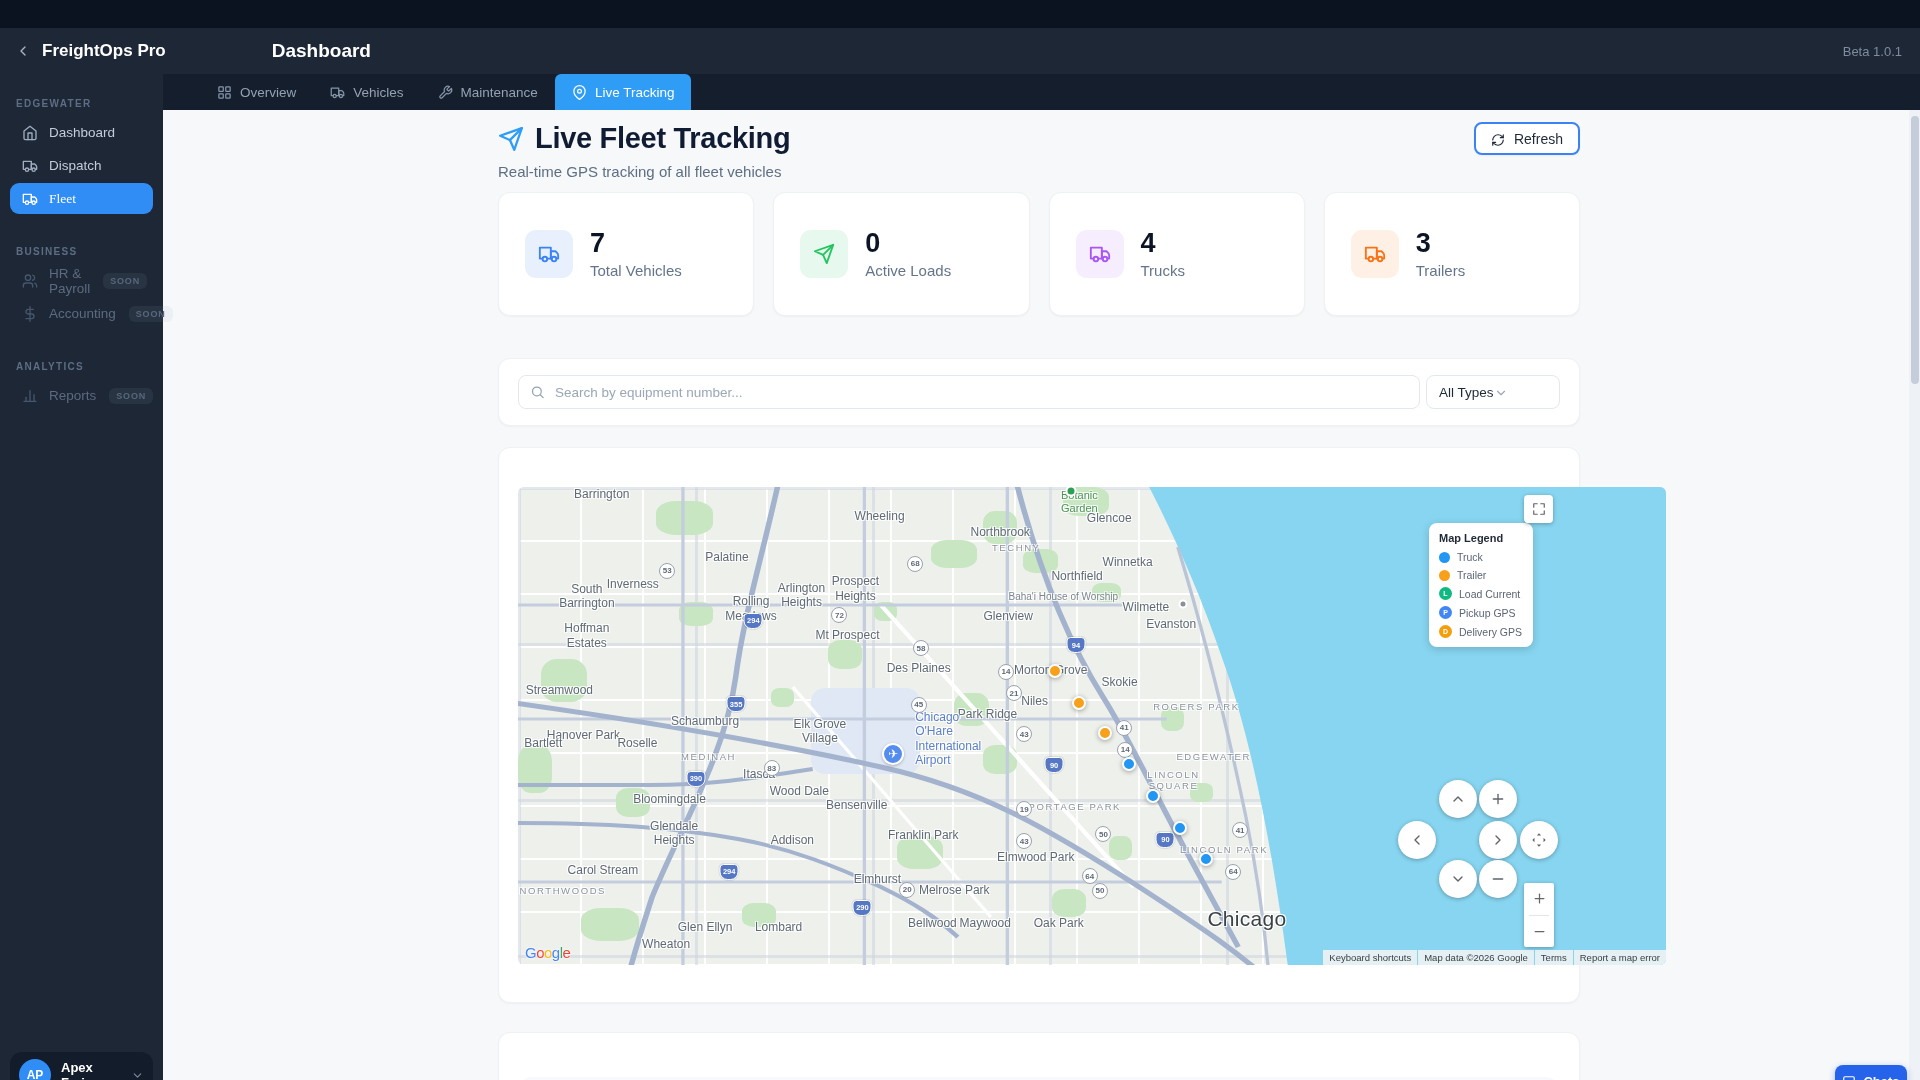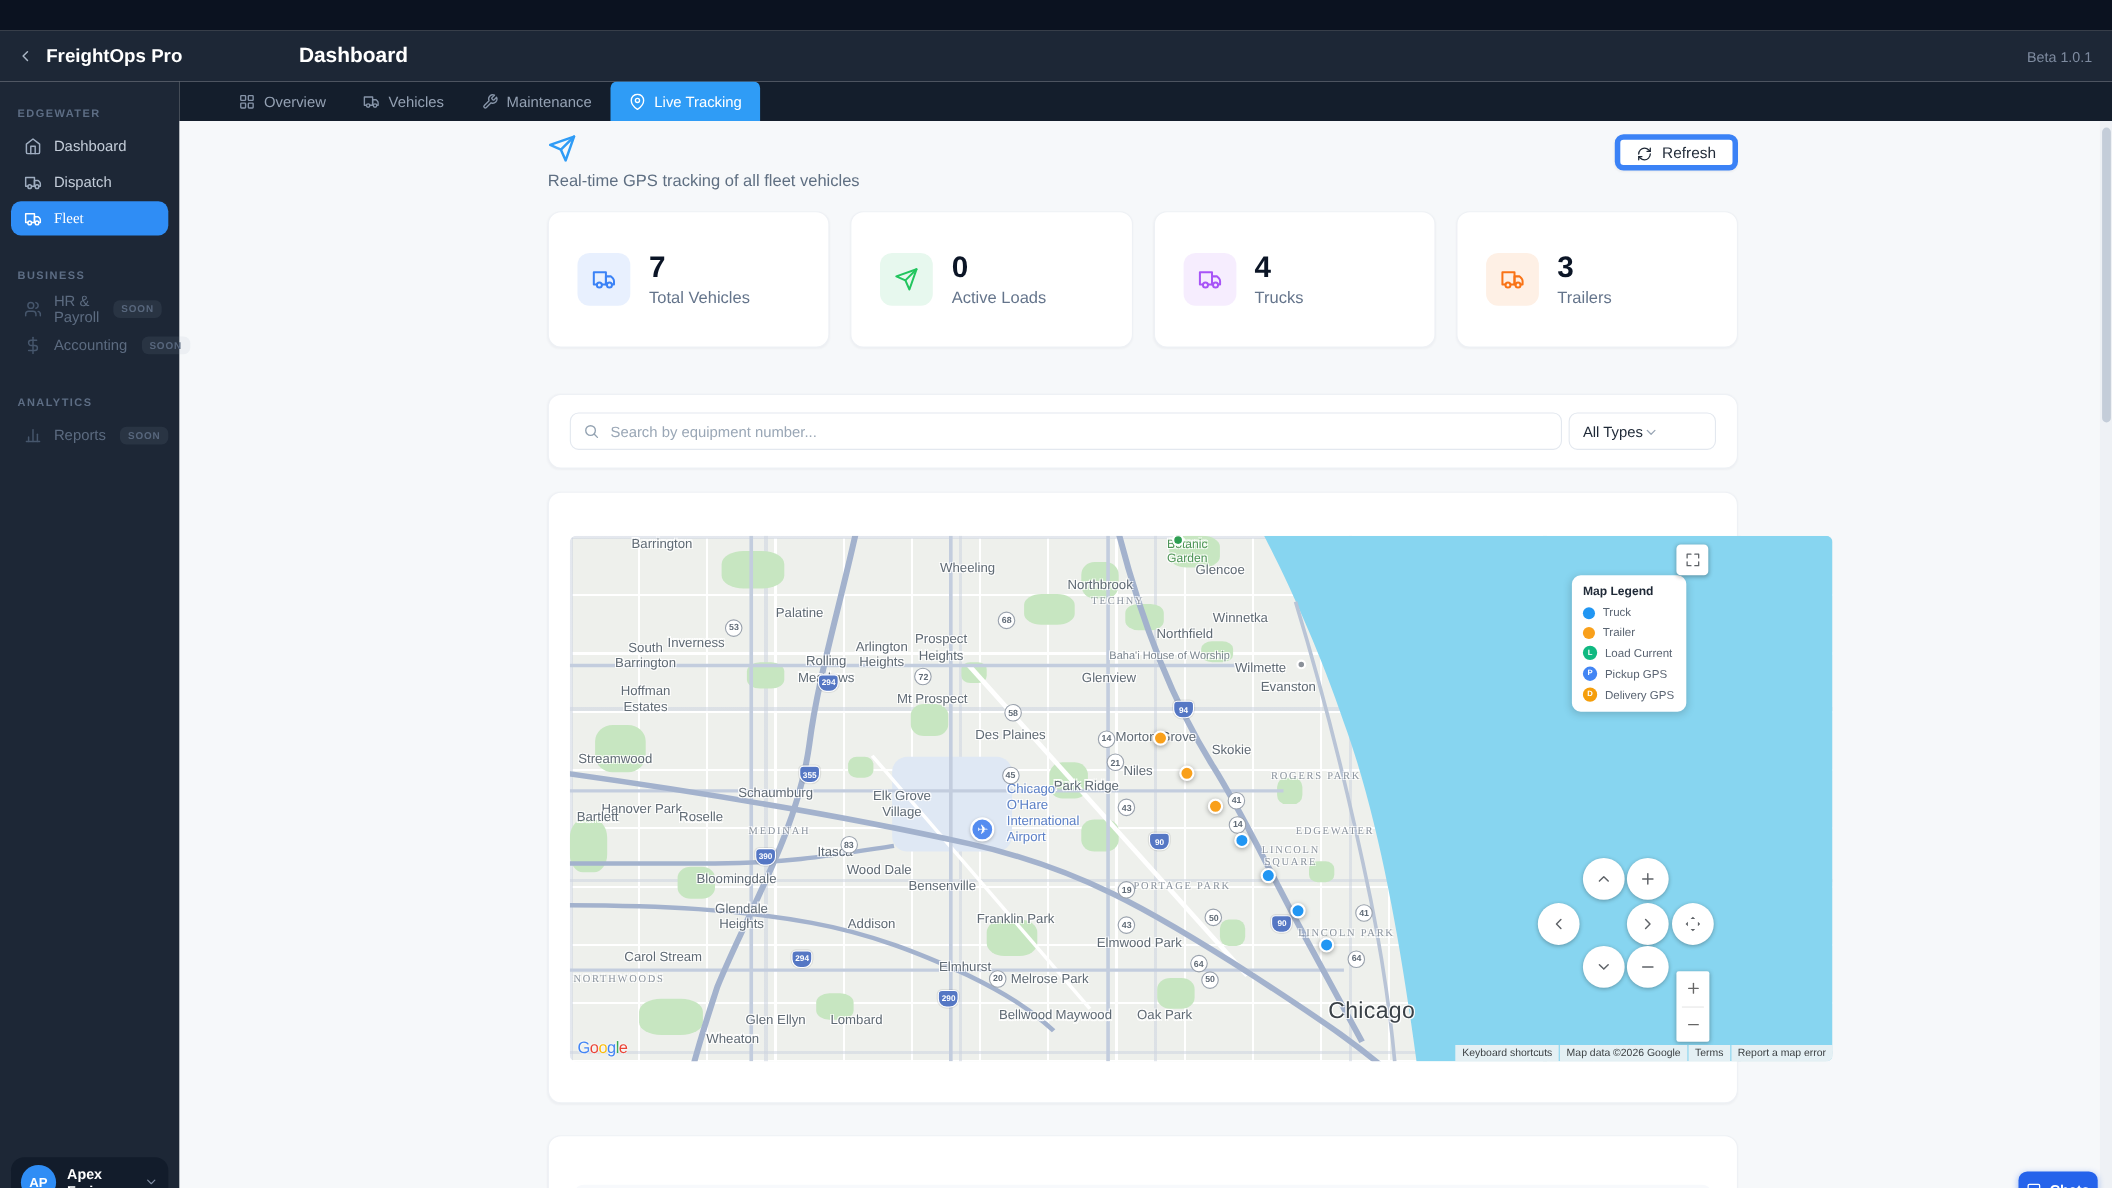--- a/index.html
+++ b/index.html
@@ -50,21 +50,21 @@
 
   
   .content{position:absolute;left:163px;top:82px;right:0;bottom:0;background:#f6f8fa;overflow:hidden;}
   .page{position:absolute;left:335px;top:0;width:1082px;}
   .page-head{position:relative;padding-top:12px;height:78px;}
   .h1row{display:flex;align-items:center;gap:11px;}
   .h1row .ic{color:#2f9cf6;}
   .h1{font-size:29px;font-weight:700;color:#101c33;letter-spacing:-.3px;}
   .subtitle{margin-top:8px;font-size:15px;color:#5f6f82;}
   .refresh-btn{position:absolute;right:0;top:12px;height:33px;display:flex;align-items:center;gap:9px;
-               padding:0 15px;background:#fff;border:5px solid #3b82f6;border-radius:8px;font-size:14px;
+               padding:0 15px;background:#fff;border:2px solid #3b82f6;border-radius:8px;font-size:14px;
                color:#1f2937;font-weight:500;cursor:pointer;box-shadow:0 1px 2px rgba(16,24,40,.05);}
 
   .stats{display:flex;gap:19px;margin-top:4px;}
   .stat-card{flex:1;height:124px;background:#fff;border:1px solid #eef1f5;border-radius:12px;
              box-shadow:0 1px 2px rgba(16,24,40,.04);display:flex;align-items:center;padding-left:26px;gap:17px;}
   .stat-tile{width:48px;height:48px;border-radius:11px;display:flex;align-items:center;justify-content:center;}
   .stat-num{font-size:27px;font-weight:700;color:#0b1526;line-height:1.05;}
   .stat-lbl{font-size:15px;color:#64748b;margin-top:4px;}
 
   .search-card{margin-top:42px;height:68px;background:#fff;border:1px solid #eef1f5;border-radius:12px;
@@ -89,21 +89,21 @@
           repeating-linear-gradient(to bottom, rgba(205,212,224,.55) 0 3px, transparent 3px 156px),
           repeating-linear-gradient(to right, #ffffff 0 2px, transparent 2px 62px),
           repeating-linear-gradient(to bottom, #ffffff 0 2px, transparent 2px 53px);}
   .park{position:absolute;background:#c7e6c1;border-radius:35%;}
   .airport-grounds{position:absolute;background:#dfe8f4;border-radius:14px;}
   .roads{position:absolute;left:0;top:0;width:100%;height:100%;}
   .maplbl{position:absolute;transform:translate(-50%,-50%);font-size:12px;color:#5f6a74;white-space:pre;
           text-align:center;line-height:1.2;z-index:3;
           text-shadow:-1px -1px 0 rgba(255,255,255,.9),1px -1px 0 rgba(255,255,255,.9),
                       -1px 1px 0 rgba(255,255,255,.9),1px 1px 0 rgba(255,255,255,.9);}
-  .maplbl.hood{font-size:9.5px;letter-spacing:1.6px;color:#8a939e;font-weight:500;font-family:Liberation Serif, serif;}
+  .maplbl.hood{font-size:9.5px;letter-spacing:1.6px;color:#8a939e;font-weight:500;}
   .maplbl.green{color:#4c9355;font-size:11px;}
   .maplbl.blue{color:#5b80c7;text-align:left;transform:translate(0,-50%);}
   .maplbl.small{font-size:10px;color:#7b858f;}
   .maplbl.big{font-size:21px;color:#3a4147;letter-spacing:.3px;}
   .shield{position:absolute;transform:translate(-50%,-50%);z-index:3;display:flex;align-items:center;
           justify-content:center;font-weight:700;}
   .shield.i{width:19px;height:16px;background:#5577c4;border:1px solid #fff;color:#fff;font-size:7.5px;
             border-radius:4px 4px 8px 8px;box-shadow:0 0 0 1px rgba(0,0,0,.08);}
   .shield.c{width:16px;height:16px;background:#fff;border:1.5px solid #9aa2ad;color:#5f6a76;
             font-size:8px;border-radius:50%;}
@@ -274,20 +274,21 @@
     </div>
 
   <div class="content">
     <div class="page">
       <div class="page-head">
         <div class="h1row">
           <span id="titleIcon"><svg class="ic" width="26" height="26" viewBox="0 0 24 24" fill="none" stroke="currentColor" stroke-width="2.1" stroke-linecap="round" stroke-linejoin="round">
                 <path d="m22 2-7 20-4-9-9-4Z"></path>
                 <path d="M22 2 11 13"></path>
               </svg></span>
+          <span class="h1">Live Fleet Tracking</span>
         </div>
         <div class="subtitle">Real-time GPS tracking of all fleet vehicles</div>
         <div class="refresh-btn">
           <span id="refreshIcon"><svg class="ic" width="14" height="14" viewBox="0 0 24 24" fill="none" stroke="currentColor" stroke-width="2" stroke-linecap="round" stroke-linejoin="round">
                 <path d="M3 12a9 9 0 0 1 9-9 9.75 9.75 0 0 1 6.74 2.74L21 8"></path>
                 <path d="M21 3v5h-5"></path>
                 <path d="M21 12a9 9 0 0 1-9 9 9.75 9.75 0 0 1-6.74-2.74L3 16"></path>
                 <path d="M8 16H3v5"></path>
               </svg></span>
           <span>Refresh</span>

